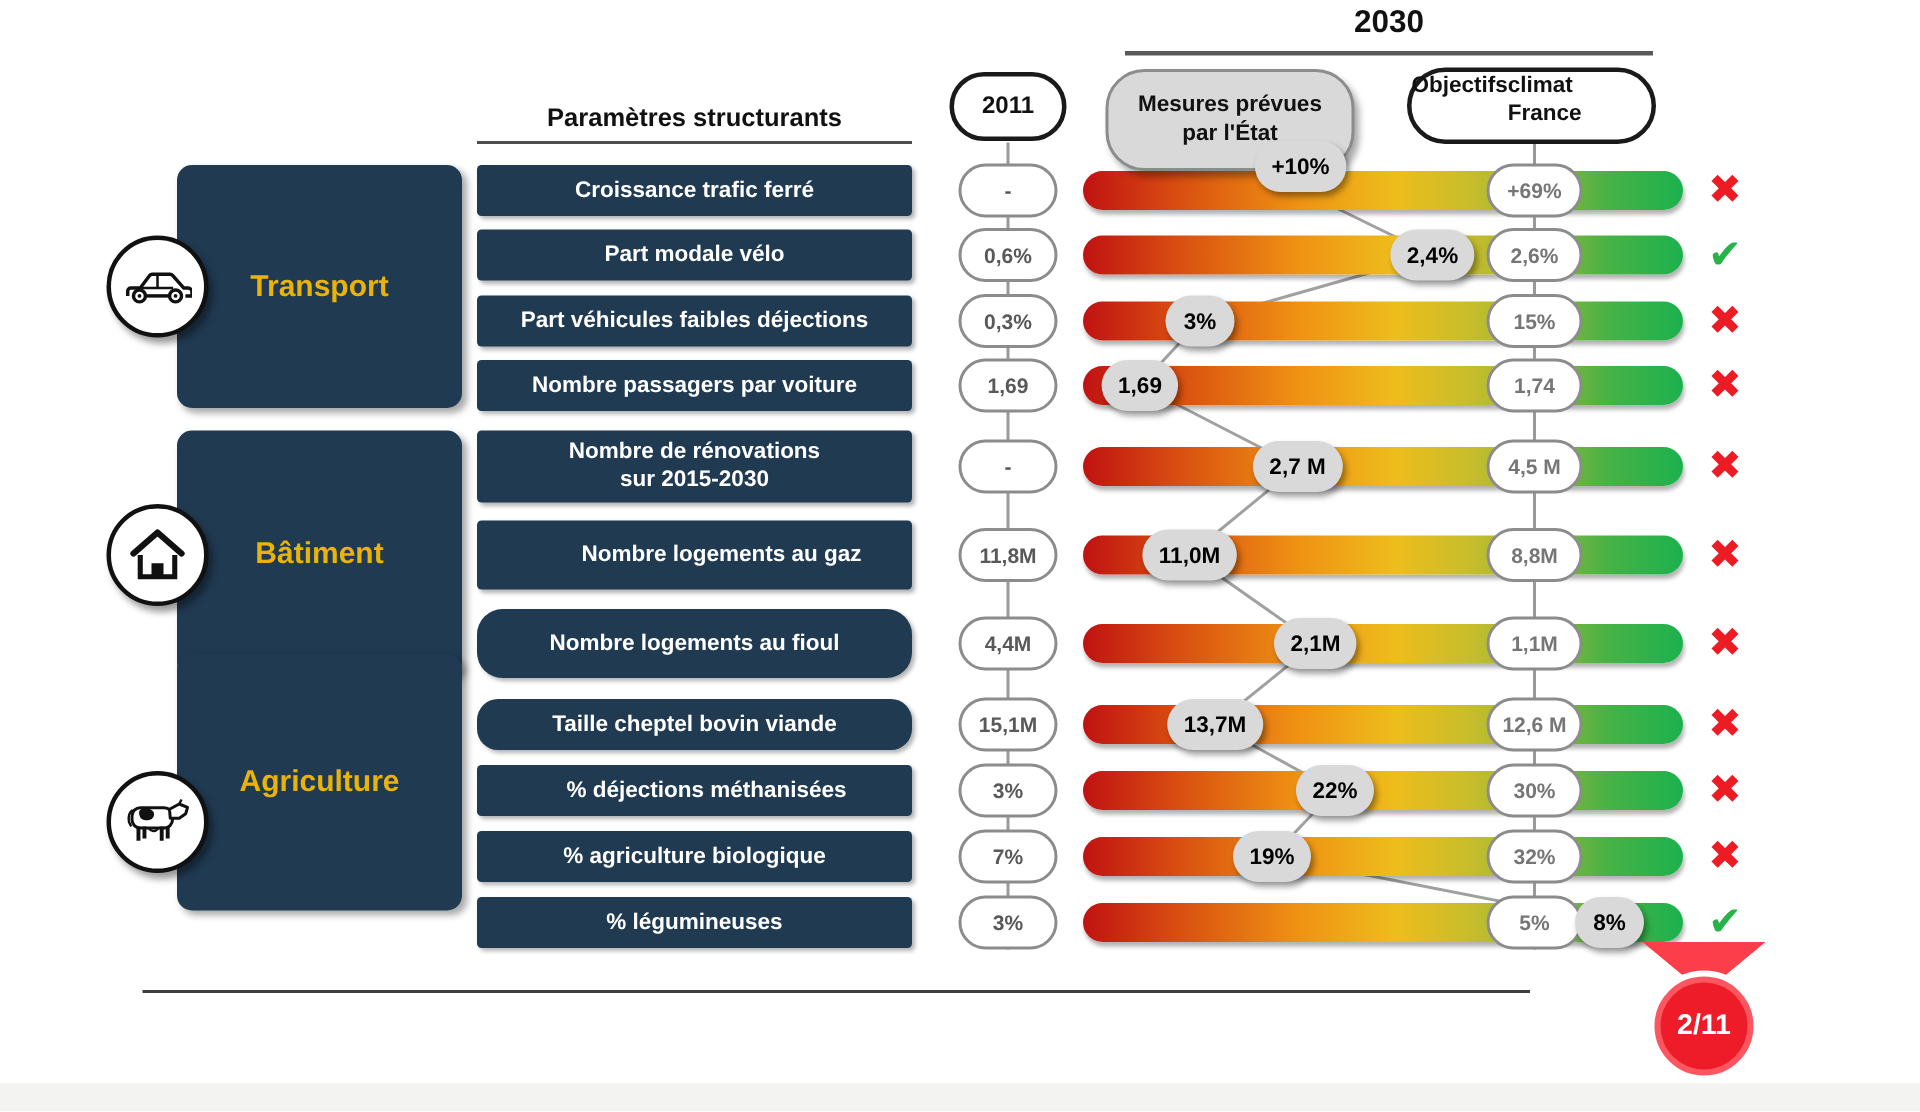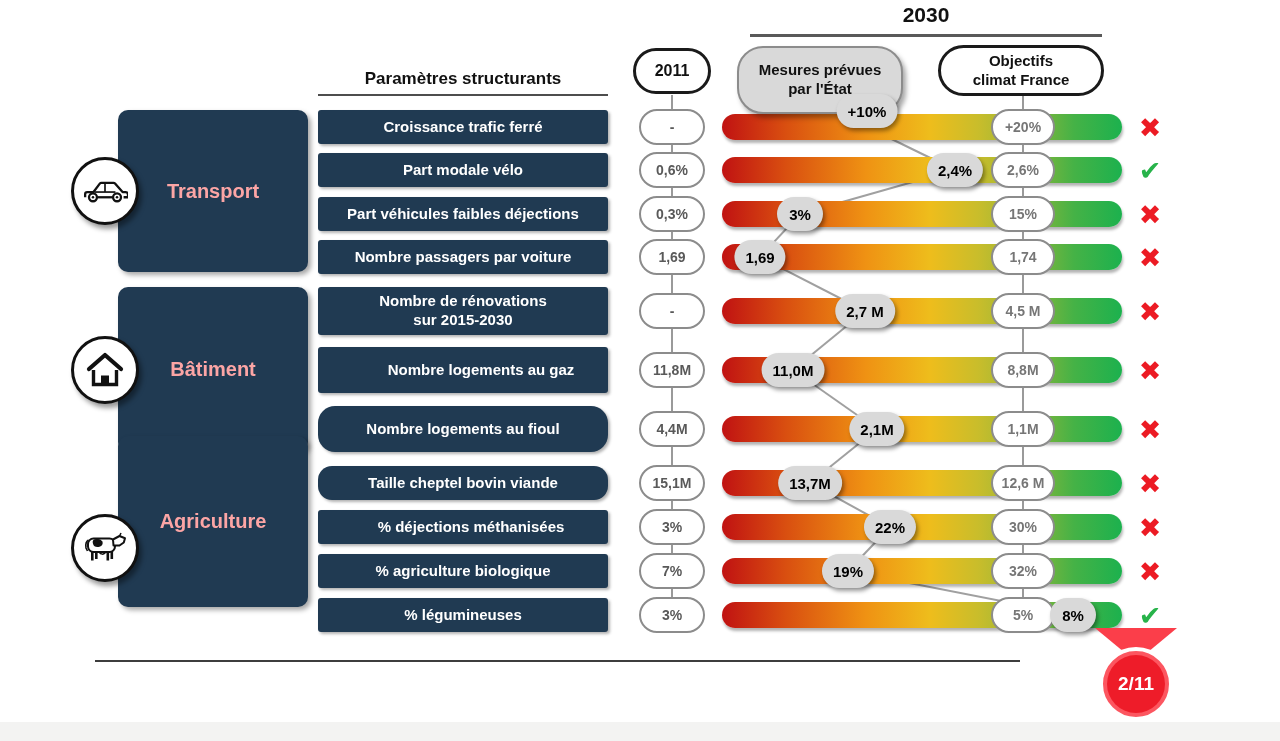--- a/index.html
+++ b/index.html
@@ -13,29 +13,29 @@
   .title-2030{position:absolute;left:740px;top:3px;width:372px;text-align:center;
     font-size:21px;font-weight:bold;color:#111;z-index:4;}
   .title-2030-rule{position:absolute;left:750px;top:34px;width:352px;height:3px;background:#595959;z-index:4;}
   .oval-2018-header{position:absolute;left:633px;top:48px;width:78px;height:46px;background:#fff;
     border:3px solid #1a1a1a;border-radius:23px;display:flex;align-items:center;justify-content:center;
     font-weight:bold;font-size:16px;color:#111;z-index:5;}
   .bubble-measures-header{position:absolute;left:737px;top:46px;width:166px;height:68px;background:#d9d9d9;
     border:2px solid #8c8c8c;border-radius:26px;display:flex;flex-direction:column;align-items:center;justify-content:center;
     font-weight:bold;font-size:15px;line-height:1.25;color:#111;z-index:5;box-shadow:3px 4px 5px rgba(0,0,0,.35);}
   .bubble-objectives-header{position:absolute;left:938px;top:45px;width:166px;height:51px;background:#fff;
-    border:3px solid #1a1a1a;border-radius:26px;display:flex;flex-direction:column;align-items:center;justify-content:center;
+    border:3px solid #1a1a1a;border-radius:26px;display:flex;justify-content:center;
     font-weight:bold;font-size:15px;line-height:1.25;color:#111;z-index:5;}
   .params-title{position:absolute;left:318px;top:69px;width:290px;text-align:center;
     font-weight:bold;font-size:17px;color:#111;z-index:4;}
   .params-rule{position:absolute;left:318px;top:94px;width:290px;height:2px;background:#4d4d4d;z-index:4;}
 
   
   .cat-box{position:absolute;left:118px;width:190px;background:#203a52;border-radius:10px;
-    color:#fca5a5;font-weight:bold;font-size:20px;display:flex;align-items:center;justify-content:center;
+    color:#eab308;font-weight:bold;font-size:20px;display:flex;align-items:center;justify-content:center;
     z-index:3;box-shadow:3px 3px 5px rgba(0,0,0,.35);}
   .cat-icon{position:absolute;left:71px;width:68px;height:68px;background:#fff;border:3px solid #111;
     border-radius:50%;display:flex;align-items:center;justify-content:center;z-index:4;
     box-shadow:3px 4px 5px rgba(0,0,0,.4);}
 
   
   .param-box{position:absolute;left:318px;width:290px;background:#203a52;color:#fff;font-weight:bold;
     font-size:15px;display:flex;align-items:center;justify-content:center;text-align:center;
     white-space:pre-line;line-height:1.25;border-radius:3px;z-index:3;box-shadow:2px 2px 3px rgba(0,0,0,.3);}
   .oval2018{position:absolute;left:672px;transform:translateX(-50%);width:66px;height:36px;background:#fff;
@@ -133,21 +133,21 @@
       <rect x="13" y="20" width="2.6" height="8" fill="#111"></rect>
       <rect x="24.5" y="20" width="2.6" height="9.5" fill="#111"></rect>
       <rect x="28.5" y="20" width="2.6" height="8" fill="#111"></rect>
       <path d="M17 21 q3 4 6.5 .5" fill="none" stroke="#111" stroke-width="1.5"></path>
     </svg>
   </div>
 
   <div class="param-box" style="top:110px;height:34px;">Croissance trafic ferré</div>
   <div class="oval2018" style="top:109px;">-</div>
   <div class="bar" style="top:114px;"></div>
-  <div class="obj-bubble" style="top:109px;">+20%</div>
+  <div class="obj-bubble" style="top:109px;">+69%</div>
   <div class="measure-bubble" style="top:94px;left:867px;text-align:right;">+10%</div>
   <div class="status" style="top:127px;" data-status="fail">✖</div>
 
   <div class="param-box" style="top:153px;height:34px;">Part modale vélo</div>
   <div class="oval2018" style="top:152px;">0,6%</div>
   <div class="bar" style="top:157px;"></div>
   <div class="obj-bubble" style="top:152px;">2,6%</div>
   <div class="measure-bubble" style="top:153px;left:955px;">2,4%</div>
   <div class="status" style="top:170px;" data-status="ok">✔</div>
 

